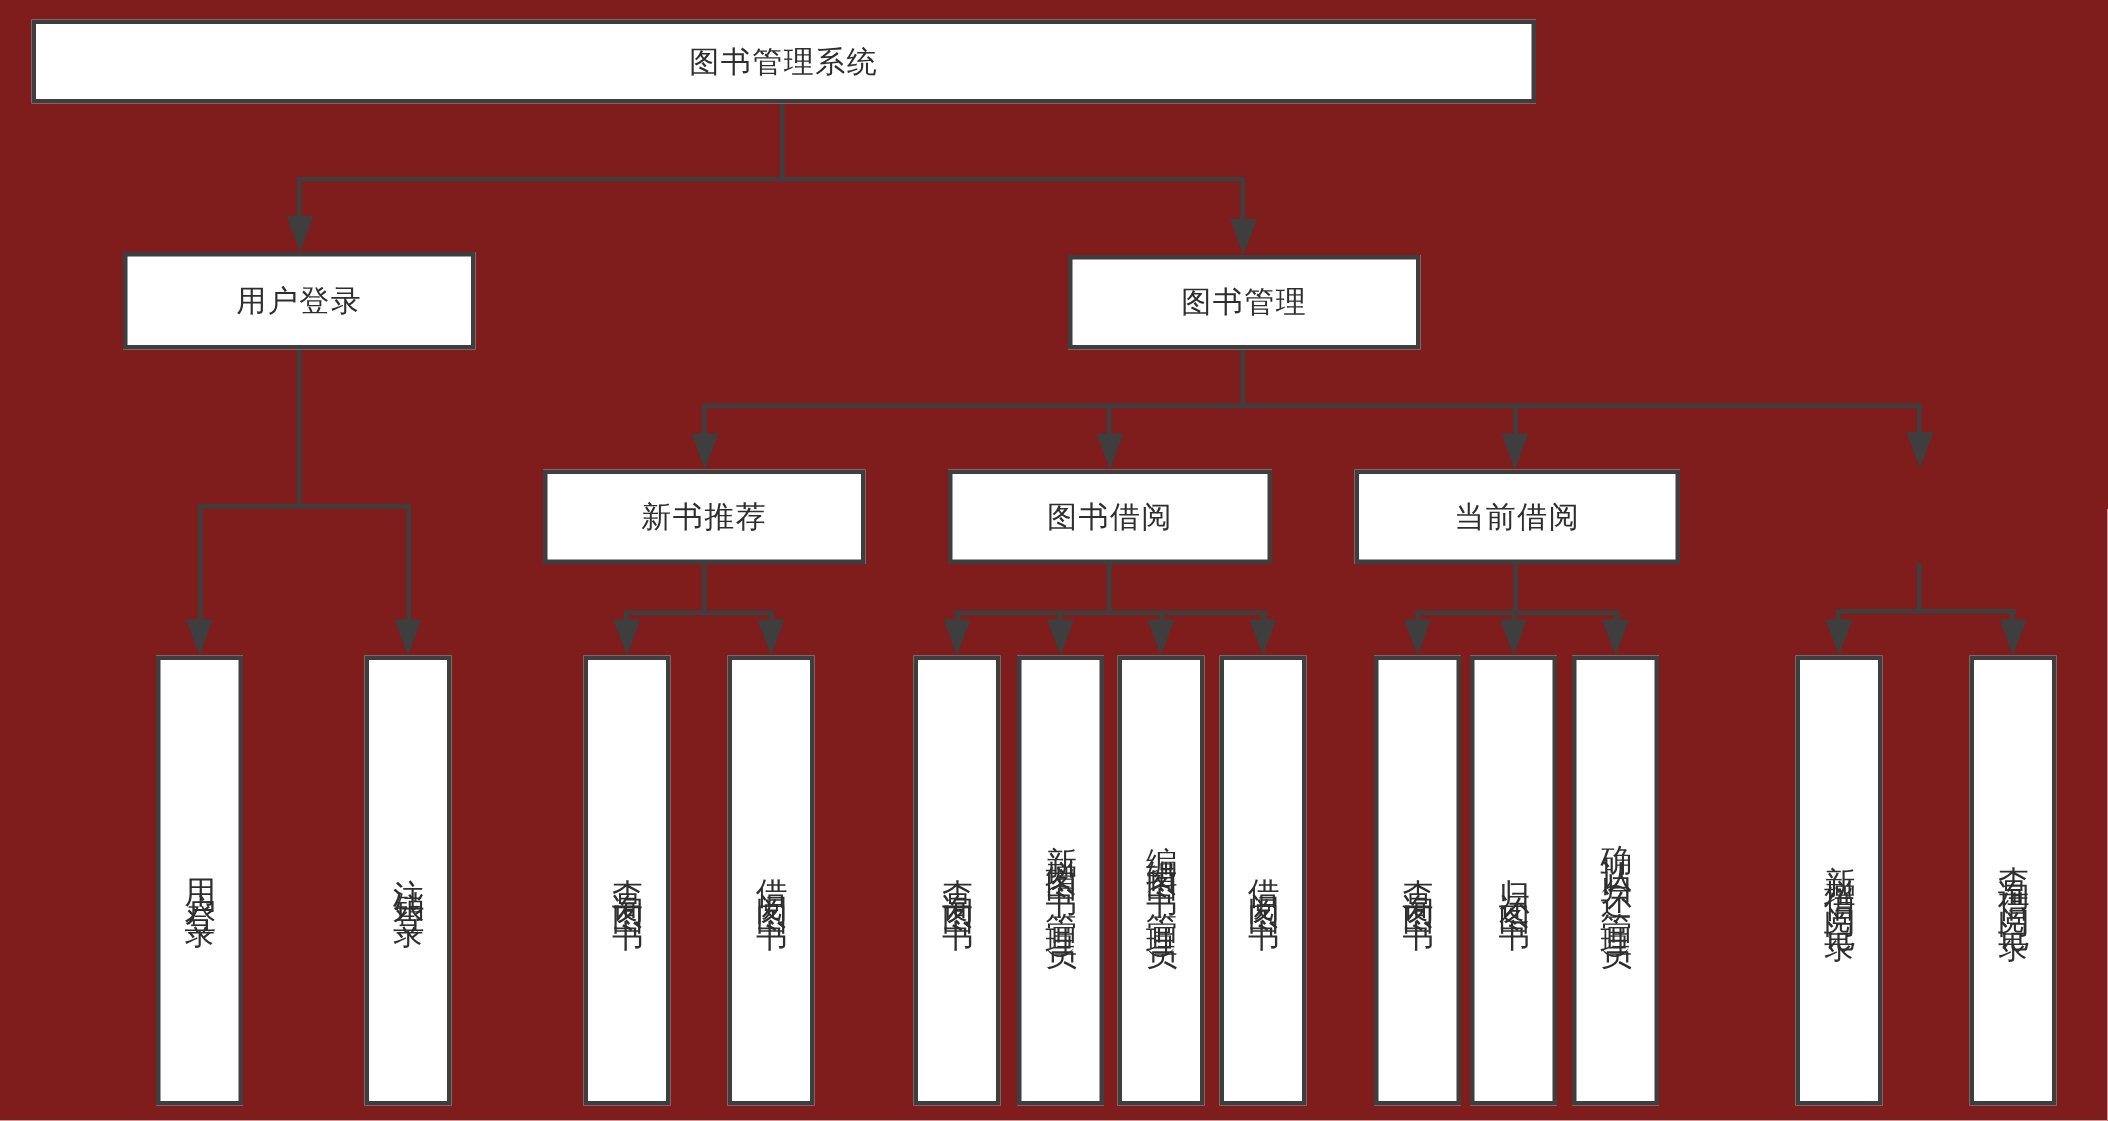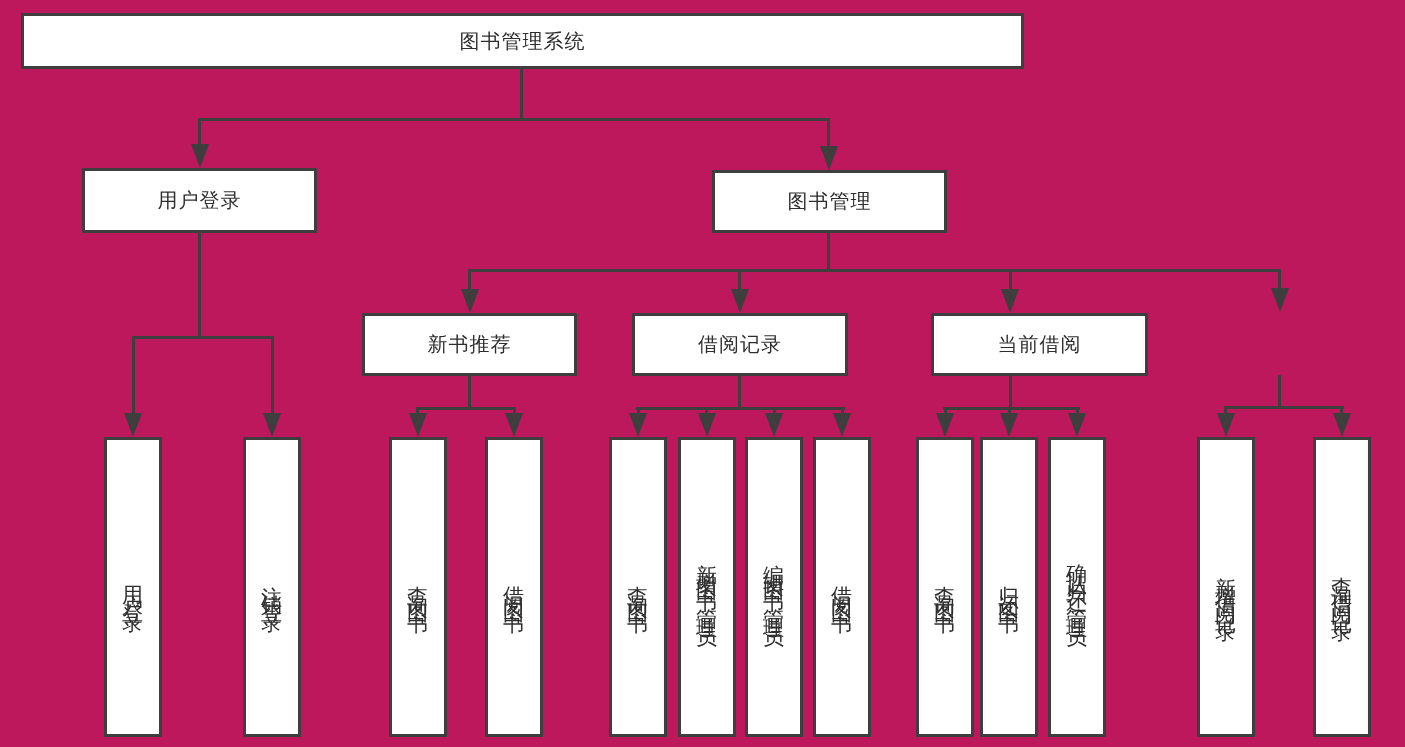--- a/index.html
+++ b/index.html
@@ -1,19 +1,19 @@
 <!DOCTYPE html>
 <html><head>
 <meta charset="utf-8">
 <style>
   html,body{margin:0;padding:0;background:#ffffff;}
   .canvas{
     position:relative;
     width:1405px;height:747px;
-    background:#be185d;
+    background:#7f1d1d;
     font-family:"Liberation Sans", sans-serif;
     overflow:hidden;
   }
   .hbox{
     position:absolute;
     box-sizing:border-box;
     border:3px solid #3e3e3e;
     background:#ffffff;
     display:flex;align-items:center;justify-content:center;
     font-size:20px;color:#2e2e2e;
@@ -71,24 +71,24 @@
 
   <div class="hbox" style="left:712px;top:170px;width:235px;height:63px;">
     <span>图书管理</span>
   </div>
 
   <div class="hbox" style="left:362px;top:313px;width:215px;height:63px;">
     <span>新书推荐</span>
   </div>
 
   <div class="hbox" style="left:632px;top:313px;width:216px;height:63px;">
-    <span>借阅记录</span>
+    <span>图书借阅</span>
   </div>
 
-  <div class="hbox" style="left:931px;top:313px;width:217px;height:63px;">
+  <div class="hbox" style="left:903px;top:313px;width:217px;height:63px;">
     <span>当前借阅</span>
   </div>
 
 
   <div class="vbox" style="left:104px;">
     <span class="vtext">用户登录</span>
   </div>
   <div class="vbox" style="left:243px;">
     <span class="vtext">注销登录</span>
   </div>

